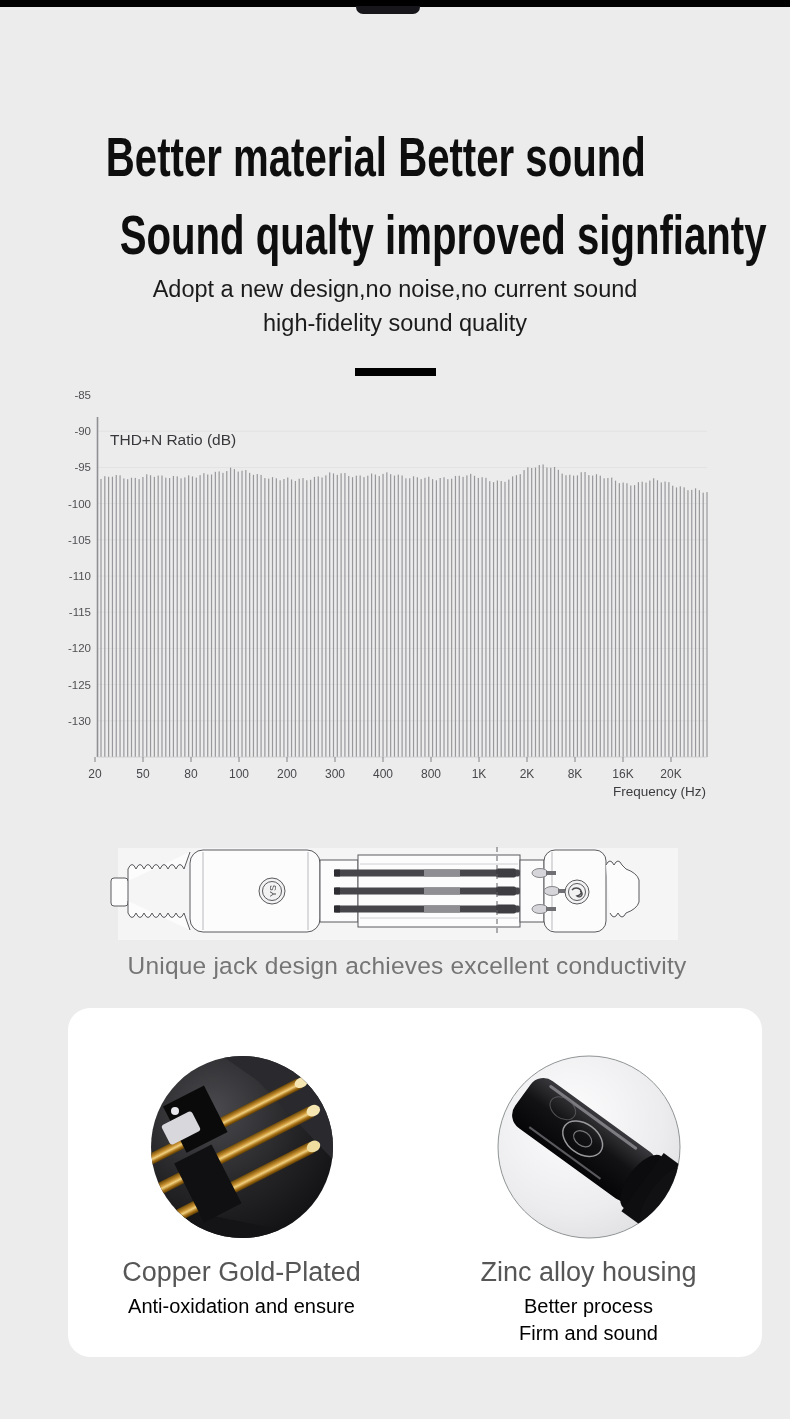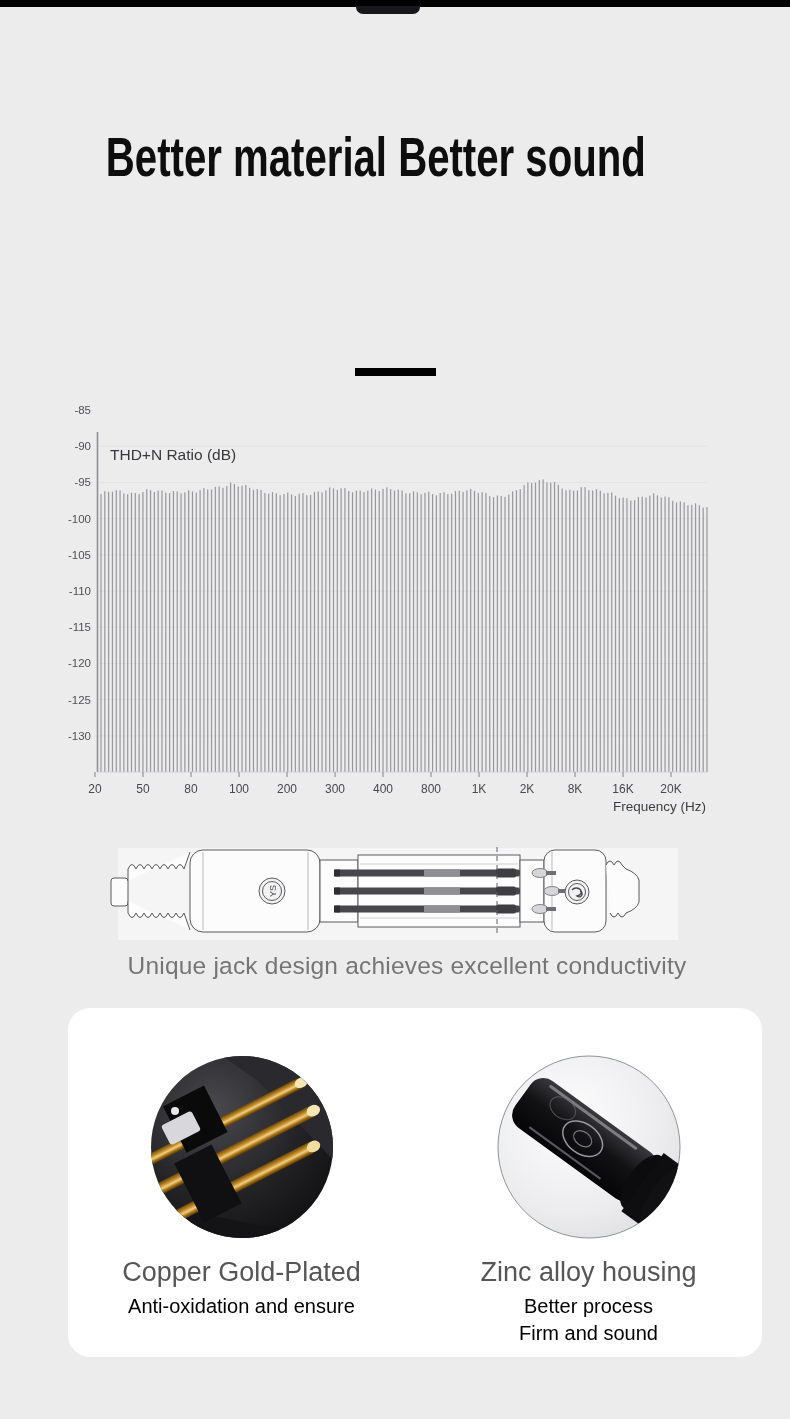--- a/index.html
+++ b/index.html
@@ -7,21 +7,21 @@
         font-family:"Liberation Sans", sans-serif;}
   .topbar{position:absolute;left:0;top:0;width:790px;height:7px;background:#000;}
   .topblob{position:absolute;left:356px;top:6px;width:64px;height:8px;background:#17171b;
            border-radius:0 0 7px 7px;}
   .hero-title{position:absolute;left:0;top:118px;width:752px;text-align:center;
               color:#0e0e0e;font-weight:700;font-size:55px;line-height:78px;}
   .cond{display:inline-block;transform:scaleX(0.73);transform-origin:50% 50%;white-space:nowrap;}
   .hero-sub{position:absolute;left:0;top:272px;width:790px;text-align:center;
             color:#1b1b1b;font-size:23.5px;line-height:34px;}
   .divider{position:absolute;left:355px;top:368px;width:81px;height:8px;background:#000;}
-  .chart-wrap{position:absolute;left:0;top:399px;width:786px;height:420px;}
+  .chart-wrap{position:absolute;left:0;top:384px;width:786px;height:420px;}
   .conn-wrap{position:absolute;left:0;top:835px;width:790px;height:130px;}
   .unique-caption{position:absolute;left:12px;top:952px;width:790px;text-align:center;
                   color:#757575;font-size:24.5px;letter-spacing:0.2px;}
   .card{position:absolute;left:48px;top:1008px;width:694px;height:349px;background:#fff;
         border-radius:22px;display:flex;margin-left:20px;}
   .feature-col{width:347px;display:flex;flex-direction:column;align-items:center;}
   .photo{width:188px;height:188px;margin-top:45px;}
   .feature-title{margin-top:16px;color:#565656;font-size:27px;line-height:30px;text-align:center;}
   .feature-desc{margin-top:6px;color:#000000;font-size:20px;line-height:27px;text-align:center;}
   svg text{font-family:"Liberation Sans", sans-serif;}
@@ -29,22 +29,27 @@
 </head>
 <body>
 
 <div class="page">
 
   <div class="topbar"></div>
   <div class="topblob"></div>
 
   <div class="hero-title">
     <div><span class="cond">Better material Better sound</span></div>
+    <div><span class="cond">Sound qualty improved signfianty</span></div>
   </div>
 
+  <div class="hero-sub">
+    <div>Adopt a new design,no noise,no current sound</div>
+    <div>high-fidelity sound quality</div>
+  </div>
 
   <div class="divider"></div>
 
   <div class="chart-wrap">
     <svg id="chart-svg" width="790" height="420" viewBox="0 0 790 420">
         <line x1="97.5" y1="47.2" x2="707" y2="47.2" stroke="#d9d9db" stroke-width="0.8" opacity="0.7"></line>
         <line x1="97.5" y1="83.4" x2="707" y2="83.4" stroke="#d9d9db" stroke-width="0.8" opacity="0.7"></line>
         <line x1="97.5" y1="119.60000000000001" x2="707" y2="119.60000000000001" stroke="#d9d9db" stroke-width="0.8" opacity="0.7"></line>
         <line x1="97.5" y1="155.8" x2="707" y2="155.8" stroke="#d9d9db" stroke-width="0.8" opacity="0.7"></line>
         <line x1="97.5" y1="192" x2="707" y2="192" stroke="#d9d9db" stroke-width="0.8" opacity="0.7"></line>

